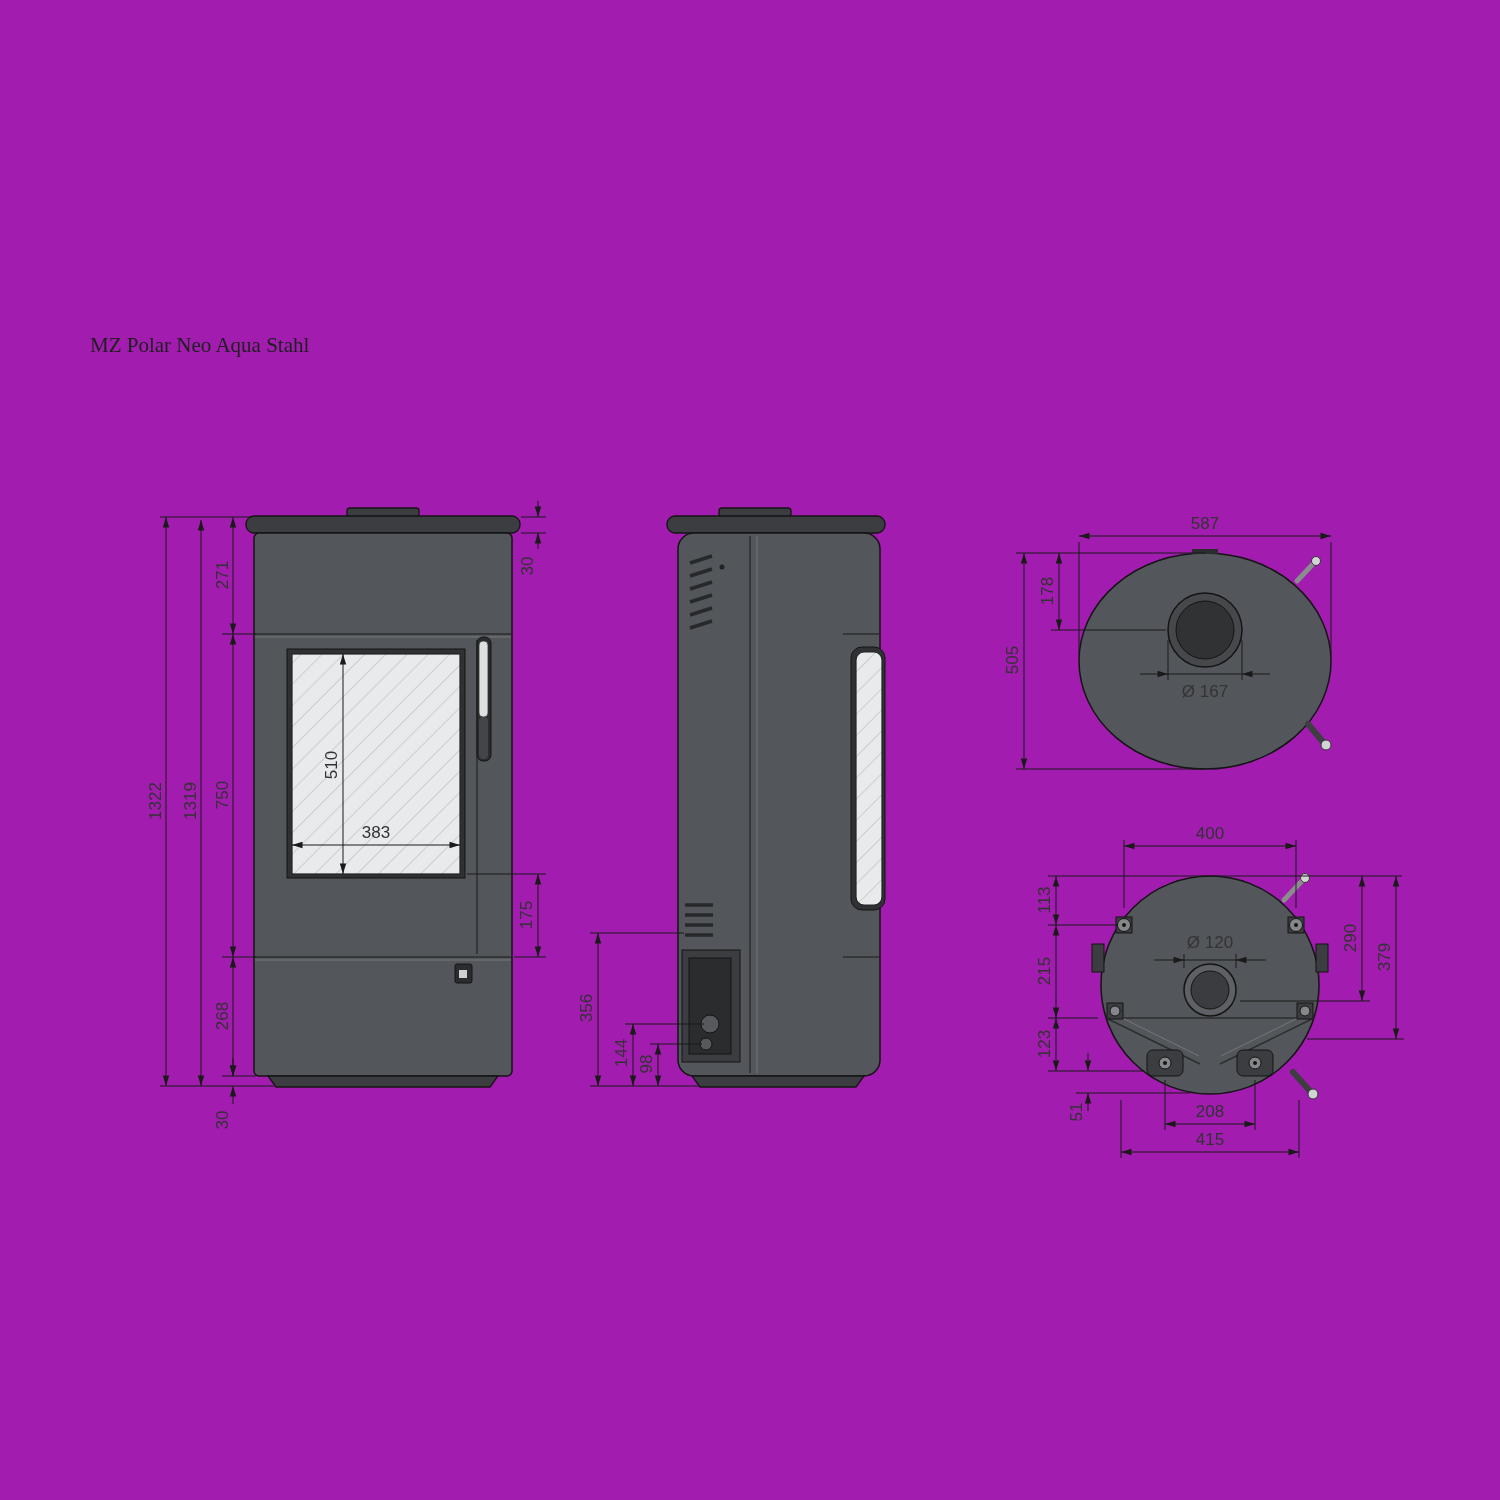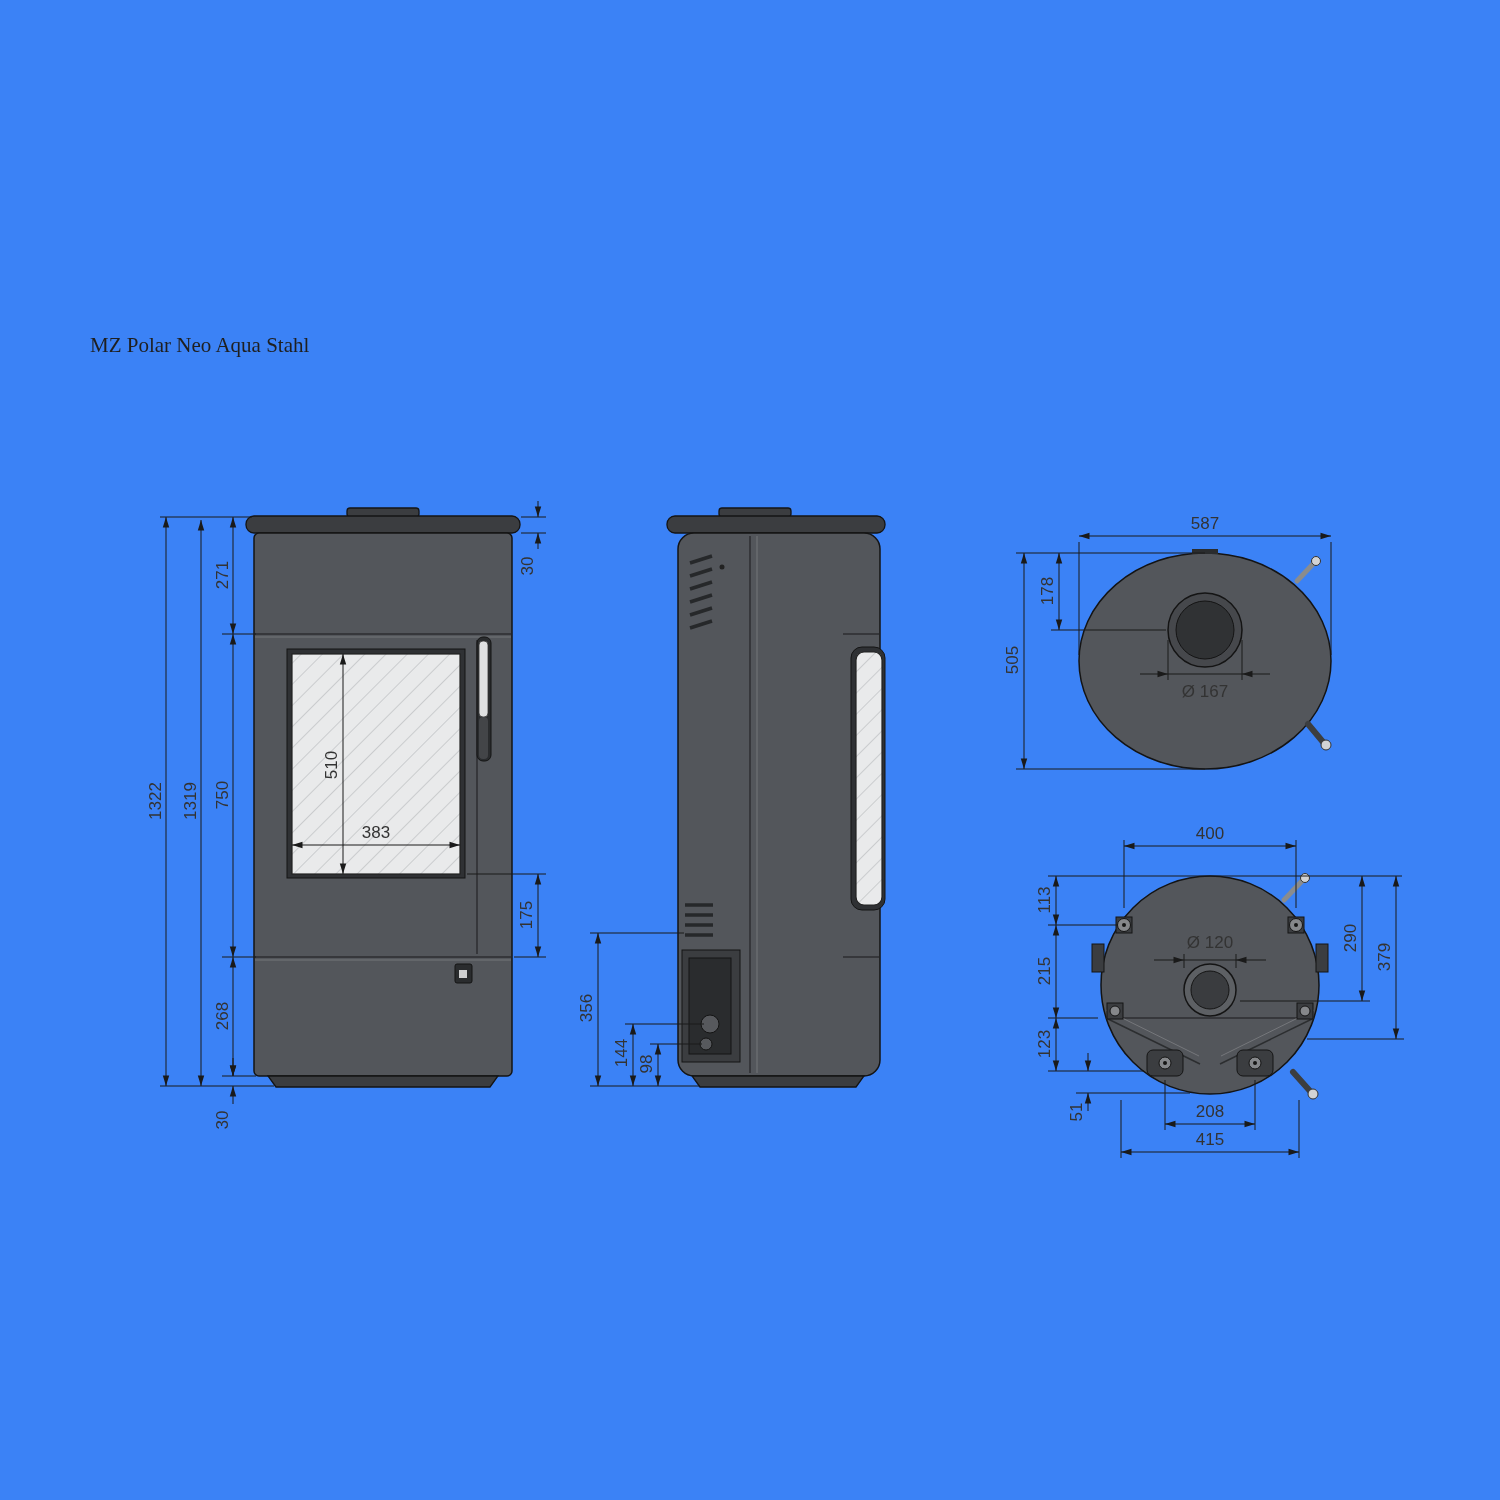--- a/index.html
+++ b/index.html
@@ -1,16 +1,16 @@
 <!DOCTYPE html>
 <html style="--stove_body: #53565b; --top_plate: #3b3d40; --glass: #e9eaeb; --hatch_line: #c3c5c7; --outline: #141414; --dimension_line: #1a1a1a; --dimension_text: #333333;"><head>
 <meta charset="utf-8">
 <style>
   html,body{margin:0;padding:0;background:#ffffff;}
-  .page{width:1500px;height:1500px;position:relative;background:#3b82f6;}
+  .page{width:1500px;height:1500px;position:relative;background:#a21caf;}
   svg{display:block;}
   .ext,.dl{stroke:var(--dimension_line,#1a1a1a);stroke-width:1;fill:none;}
   text.dim{font-family:"Liberation Sans",sans-serif;font-size:17px;fill:var(--dimension_text,#333);text-anchor:middle;}
   text.title{font-family:"Liberation Serif",serif;font-size:21px;fill:#1f1f1f;text-anchor:start;}
   .body-fill{fill:var(--stove_body,#53565b);stroke:var(--outline,#141414);stroke-width:1.5;}
   .plate{fill:var(--top_plate,#3b3d40);stroke:var(--outline,#141414);stroke-width:1.3;}
   .frame{fill:#2f3134;stroke:var(--outline,#141414);stroke-width:1;}
   .glass{fill:url(#hatch);stroke:#222;stroke-width:1.2;}
   .seam{stroke:#2c2e30;stroke-width:1.5;fill:none;}
   .seam-hi{stroke:#75777b;stroke-width:1;fill:none;}

